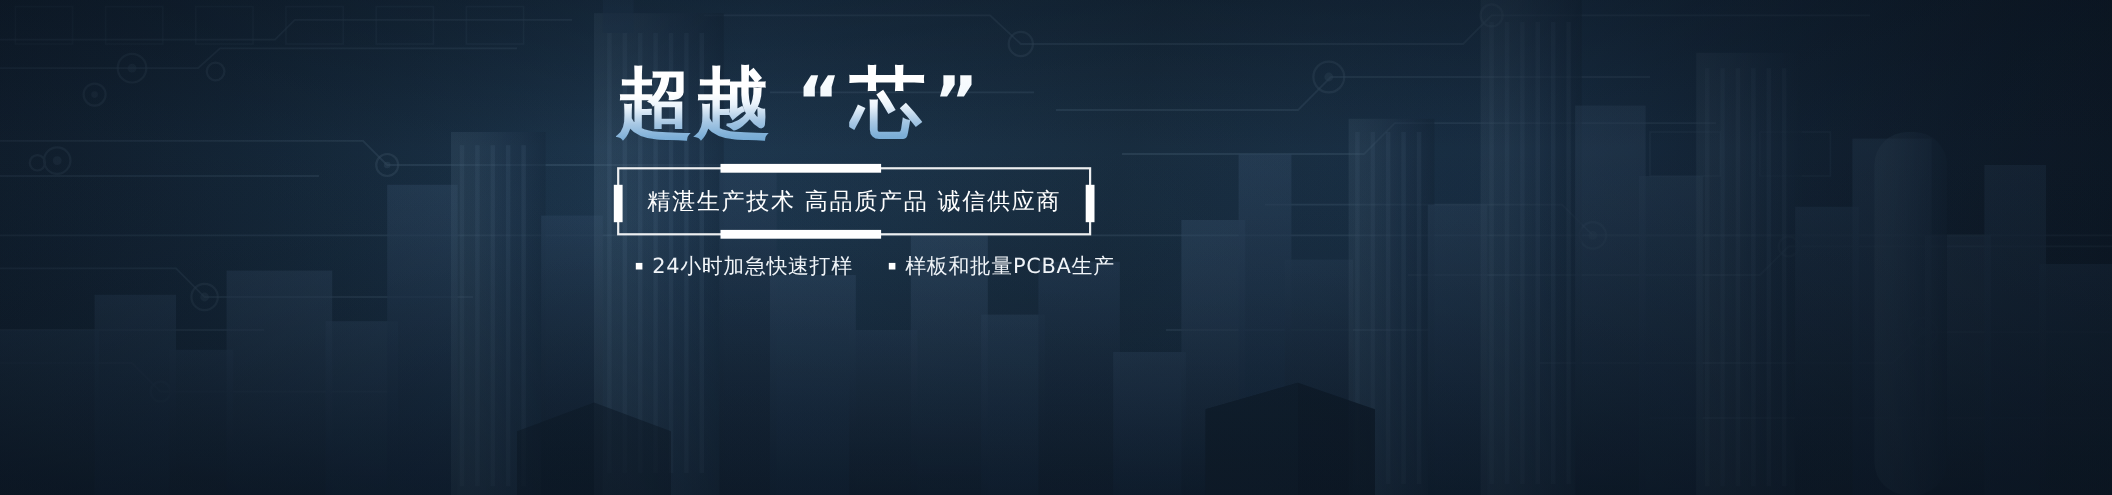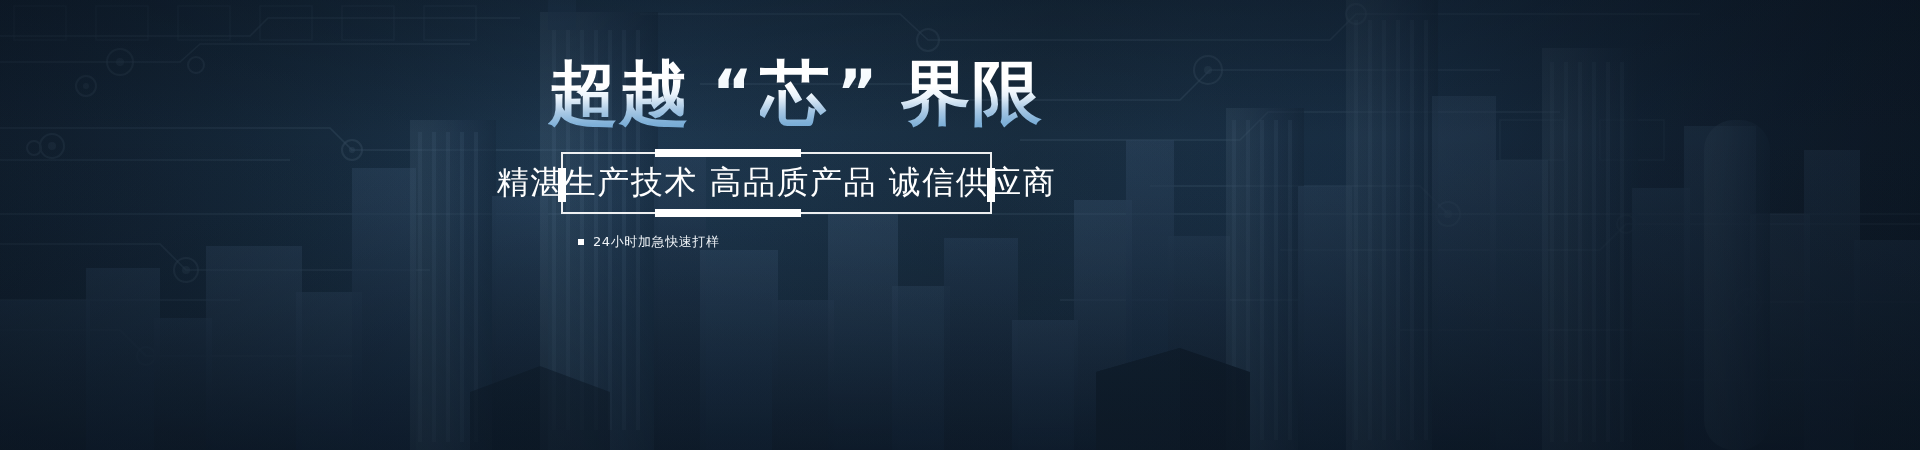--- a/index.html
+++ b/index.html
@@ -64,21 +64,21 @@
 
   
   .content{
     position:absolute;
     left:0; top:0; width:1920px; height:450px;
   }
 
   
   .headline{
     position:absolute;
-    left:548px; top:55px;
+    left:560px; top:55px;
     display:flex; align-items:flex-end;
     white-space:nowrap;
     font-weight:700;
     font-size:70px;
     line-height:76px;
     letter-spacing:1px;
   }
   .hl-seg{
     background:linear-gradient(178deg,#ffffff 0%,#ffffff 40%,#eaf3fb 54%,#a8c8e4 72%,#7fb0d8 88%,#6ea6d2 100%);
     -webkit-background-clip:text;
@@ -128,41 +128,41 @@
   .subbox .accent-right{
     position:absolute;
     right:-5px; top:14px;
     width:8px; height:34px;
     background:#ffffff;
   }
   .subtitle-text{
     position:absolute; inset:0;
     display:flex; align-items:center; justify-content:center;
     color:#ffffff;
-    font-size:32px;
+    font-size:21px;
     font-weight:400;
     letter-spacing:1.5px;
     font-family:"DejaVu Sans","Liberation Sans",sans-serif;
     white-space:nowrap;
   }
 
   
   .features{
     position:absolute;
     left:578px; top:222px;
     width:420px;
     display:grid;
     grid-template-columns:230px 190px;
     grid-auto-rows:40px;
     align-items:center;
   }
   .feature{
     display:flex; align-items:center;
     color:#f0f4f8;
-    font-size:13px;
+    font-size:19px;
     letter-spacing:.6px;
     font-family:"DejaVu Sans","Liberation Sans",sans-serif;
     white-space:nowrap;
   }
   .feature .dot{
     width:6px; height:6px;
     background:#ffffff;
     margin-right:9px;
     flex:0 0 auto;
     display:inline-block;
@@ -339,32 +339,35 @@
 
   <div class="content">
 
     <div class="headline">
       <span class="hl-seg">超越</span>
       <span class="hl-gap"></span>
       <span class="hl-quote">“</span>
       <span class="hl-seg">芯</span>
       <span class="hl-quote">”</span>
       <span class="hl-gap"></span>
-      <span class="hl-seg">界限</span>
     </div>
 
     <div class="subbox">
       <span class="accent-top"></span>
       <span class="accent-bottom"></span>
       <span class="accent-left"></span>
       <span class="accent-right"></span>
       <div class="subtitle-text">精湛生产技术 高品质产品 诚信供应商</div>
     </div>
 
     <div class="features">
       <div class="feature">
         <span class="dot"></span>
         <span>24小时加急快速打样</span>
       </div>
+      <div class="feature">
+        <span class="dot"></span>
+        <span>样板和批量PCBA生产</span>
+      </div>
     </div>
 
   </div>
 </div>
 
 </body></html>

